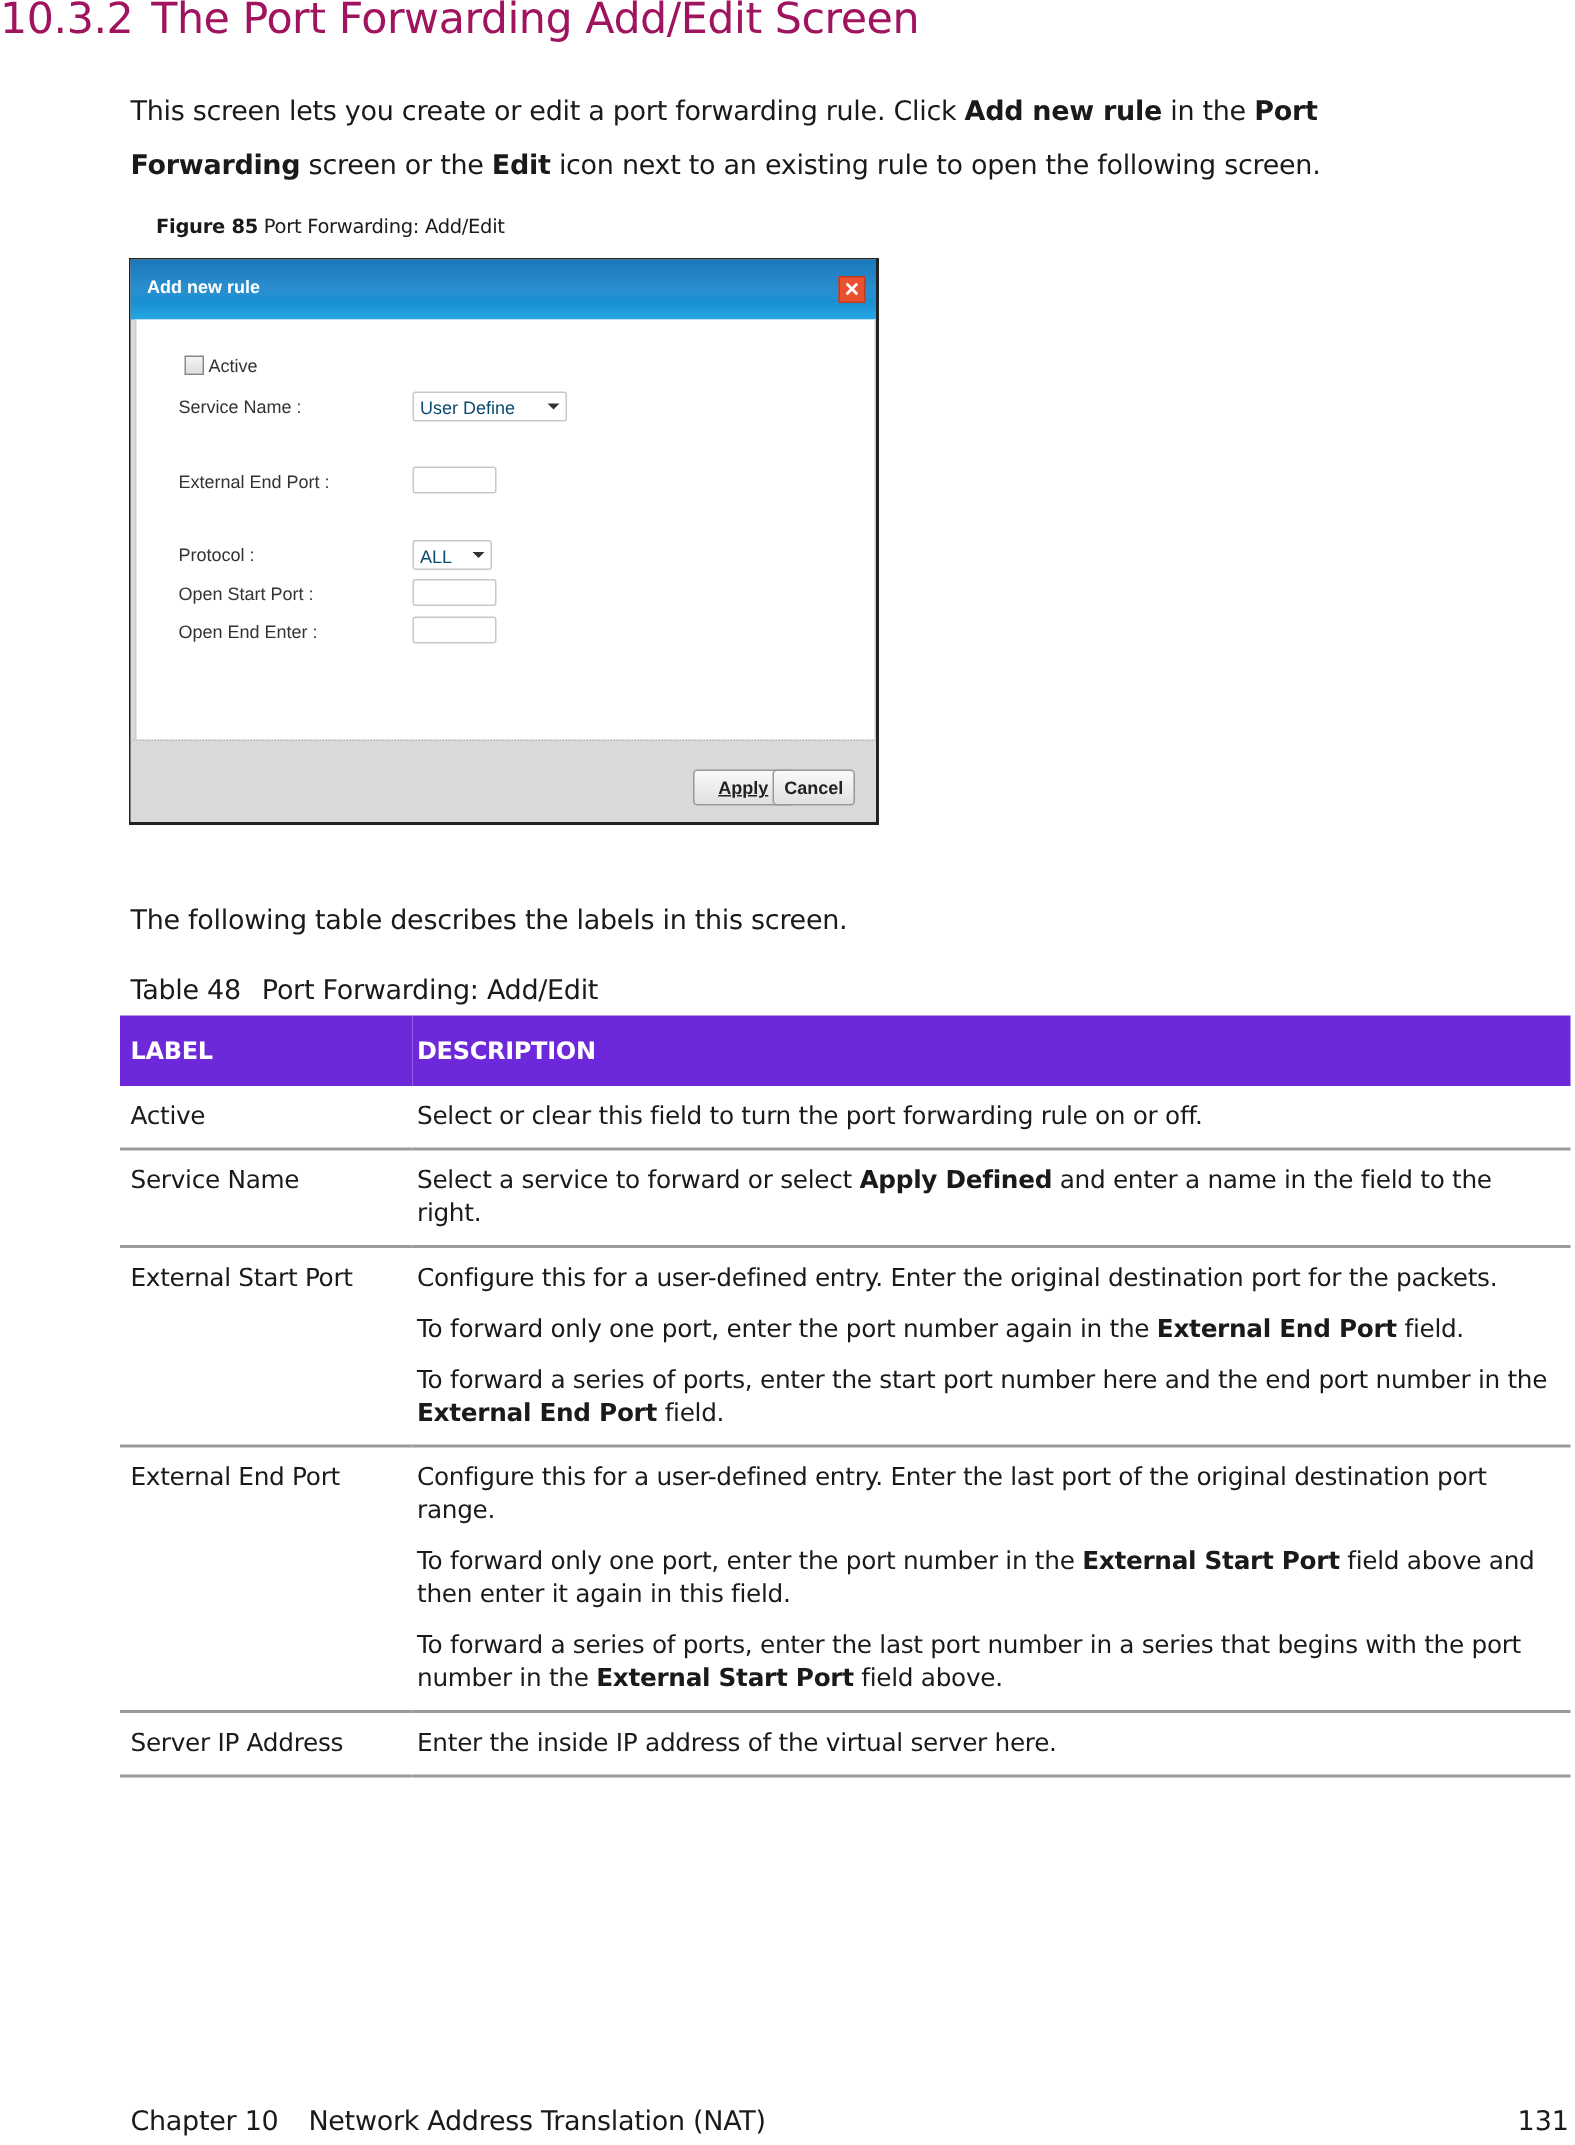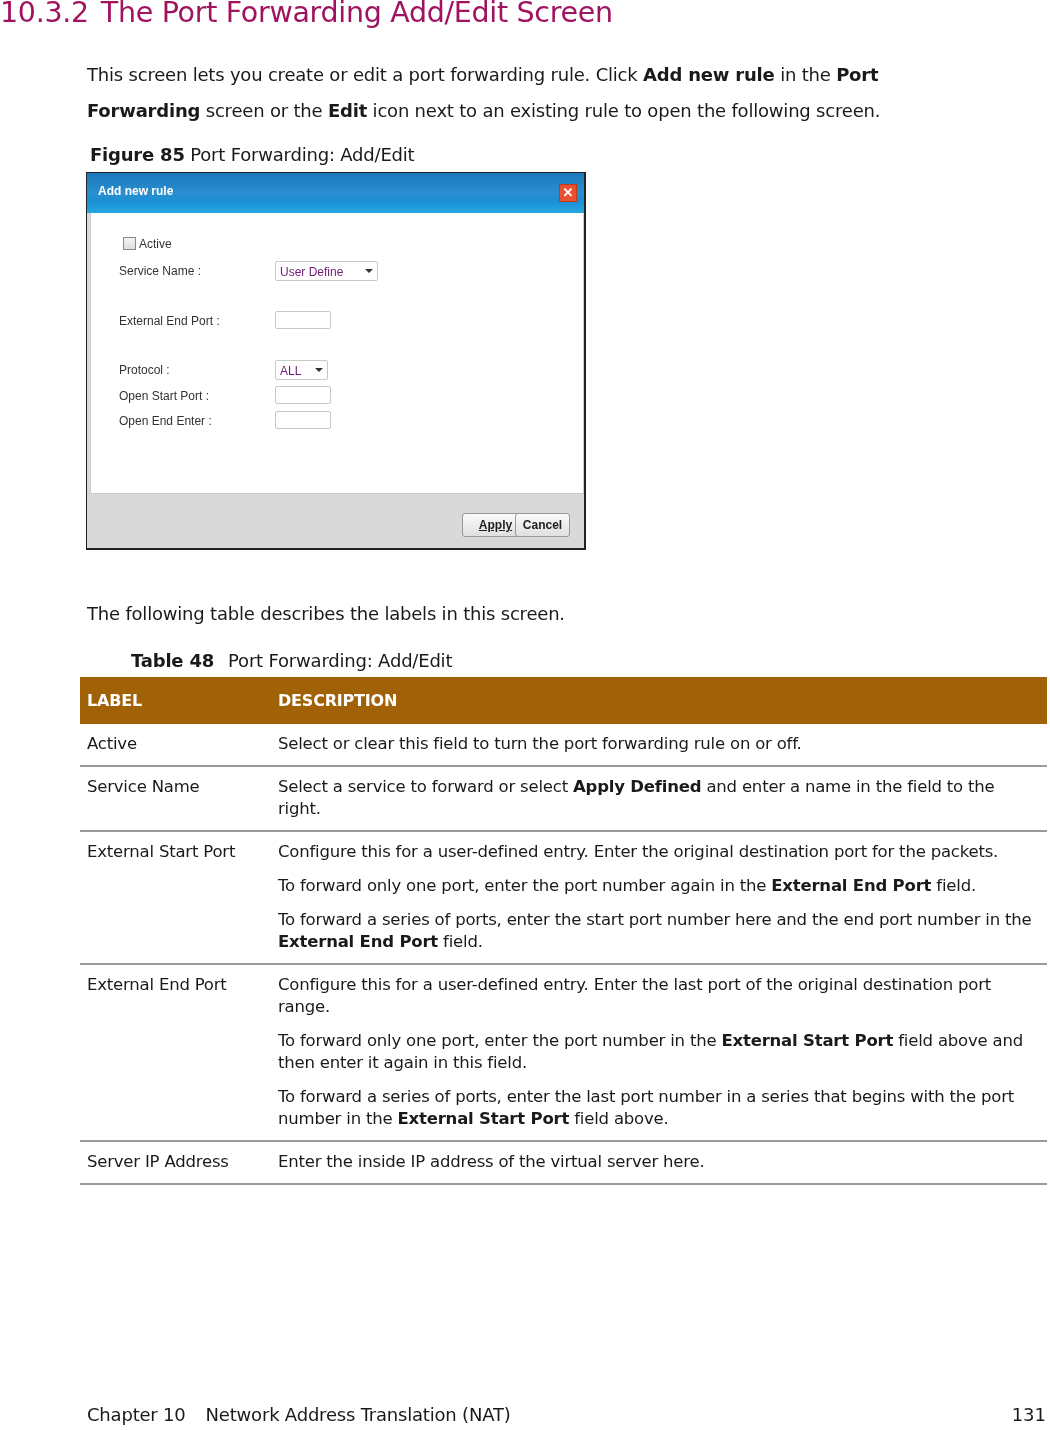--- a/index.html
+++ b/index.html
@@ -3,21 +3,21 @@
   <meta charset="utf-8">
   <style>
     html, body { margin: 0; padding: 0; background: #ffffff; }
     body { width: 1050px; height: 1430px; position: relative; overflow: hidden;
            font-family: "DejaVu Sans", sans-serif; color: #1a1a1a; }
     .heading { position: absolute; left: 0; top: -4px; font-size: 28.5px; color: #a0135e;
                font-weight: normal; margin: 0; white-space: nowrap; letter-spacing: -0.3px; }
     .heading .num { margin-right: 12px; }
     .intro { position: absolute; left: 87px; top: 57px; width: 900px; font-size: 18px; line-height: 36px; margin: 0; letter-spacing: -0.2px; }
     .intro b { font-weight: bold; }
-    .fig-caption { position: absolute; left: 90px; top: 144px; font-size: 18px; margin: 0; letter-spacing: -0.2px; }
+    .fig-caption { position: absolute; left: 104px; top: 144px; font-size: 13px; margin: 0; letter-spacing: -0.2px; }
     .fig-caption b { font-weight: bold; }
 
     
     .dialog { position: absolute; left: 86px; top: 172px; width: 500px; height: 378px;
               border: 1px solid #222; border-right: 2px solid #222; border-bottom: 2px solid #222;
               background: #d9d9d9; font-family: "Liberation Sans", sans-serif; box-sizing: border-box; }
     .dlg-title { height: 40px; background: linear-gradient(#1a78b9 0%, #2a8fd0 50%, #1a8fd3 70%, #26a7e4 100%);
                  position: relative; }
     .dlg-title-text { position: absolute; left: 11px; top: 11px; color: #fff; font-weight: bold; font-size: 12px; }
     .dlg-close { position: absolute; right: 7px; top: 11px; width: 16px; height: 16px; background: #e8502f;
@@ -26,34 +26,34 @@
                 border-left: 1px solid #ccc; border-right: 1px solid #ccc; }
     .dlg-divider { position: absolute; left: 0; top: 320px; width: 100%; height: 3px;
                    border-top: 1px dotted #bbb; }
     .row { position: absolute; left: 0; height: 20px; font-size: 12px; color: #333; }
     .lbl { position: absolute; left: 28px; top: 3px; white-space: nowrap; }
     .active-row { top: 24px; }
     .chk { position: absolute; left: 32px; top: 0px; width: 11px; height: 11px; border: 1px solid #888;
            background: linear-gradient(#f4f4f4, #ddd); }
     .chk-lbl { position: absolute; left: 48px; top: 0px; font-size: 12px; color: #333; }
     .inp { position: absolute; left: 184px; top: 0; height: 18px; border: 1px solid #c8c8c8; border-radius: 2px; background: #fff; box-sizing: border-box; }
-    .sel { position: absolute; left: 184px; top: 0; height: 20px; border: 1px solid #c8c8c8; border-radius: 2px; background: #fff; box-sizing: border-box; font-size: 12px; color: #701a75; }
+    .sel { position: absolute; left: 184px; top: 0; height: 20px; border: 1px solid #c8c8c8; border-radius: 2px; background: #fff; box-sizing: border-box; font-size: 12px; color: #0c4a6e; }
     .sel-text { position: absolute; left: 4px; top: 3px; }
     .sel-arrow { position: absolute; right: 4px; top: 7px; width: 0; height: 0;
                  border-left: 4px solid transparent; border-right: 4px solid transparent; border-top: 4px solid #333; }
     .dlg-btn { position: absolute; top: 340px; height: 24px; border: 1px solid #999; border-radius: 3px;
                background: linear-gradient(#fafafa, #e0e0e0); font-size: 12px; font-weight: bold; color: #222;
                box-sizing: border-box; text-align: center; line-height: 22px; }
 
     .tbl-intro { position: absolute; left: 87px; top: 603px; font-size: 18px; margin: 0; letter-spacing: -0.2px; }
     .tbl-caption { position: absolute; left: 87px; top: 650px; font-size: 18px; margin: 0; letter-spacing: -0.2px; }
-    .tbl-caption b { font-weight: bold; margin-right: 14px; margin-left: 44px; }
+    .tbl-caption b { font-weight: normal; margin-right: 14px; }
 
     table.desc { position: absolute; left: 80px; top: 677px; width: 967px; border-collapse: collapse; font-size: 16.5px; letter-spacing: -0.2px; }
-    table.desc th { background: #a16207; color: #fff; text-align: left; font-weight: bold; height: 47px; padding: 0 7px; font-size: 16px; }
+    table.desc th { background: #6d28d9; color: #fff; text-align: left; font-weight: bold; height: 47px; padding: 0 7px; font-size: 16px; }
     table.desc th.c2 { padding-left: 3px; }
     table.desc td { vertical-align: top; padding: 9px 7px 10px 7px; border-bottom: 2px solid #9a9a9a; line-height: 22px; }
     table.desc td.c1 { width: 181px; }
     table.desc td.c2 { padding-left: 3px; padding-right: 10px; }
     table.desc tr.last td { border-bottom: 4px solid #808080; }
     table.desc p { margin: 0 0 12px 0; }
     table.desc p:last-child { margin-bottom: 0; }
 
     .footer { position: absolute; left: 87px; top: 1404px; font-size: 18px; letter-spacing: -0.2px; }
     .footer .chap { margin-right: 20px; }

